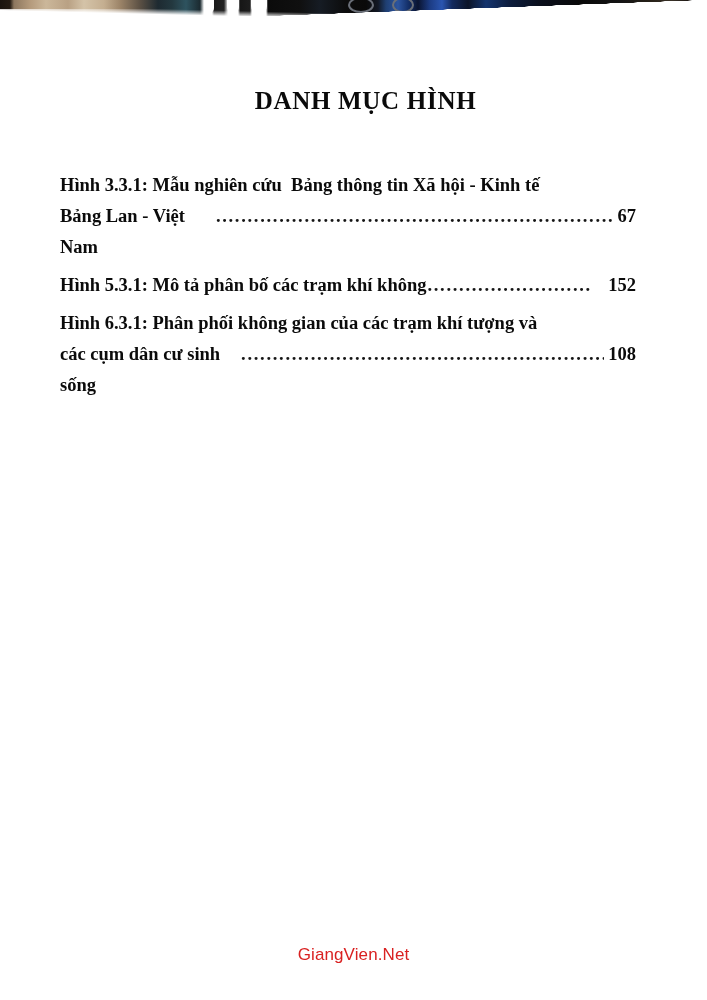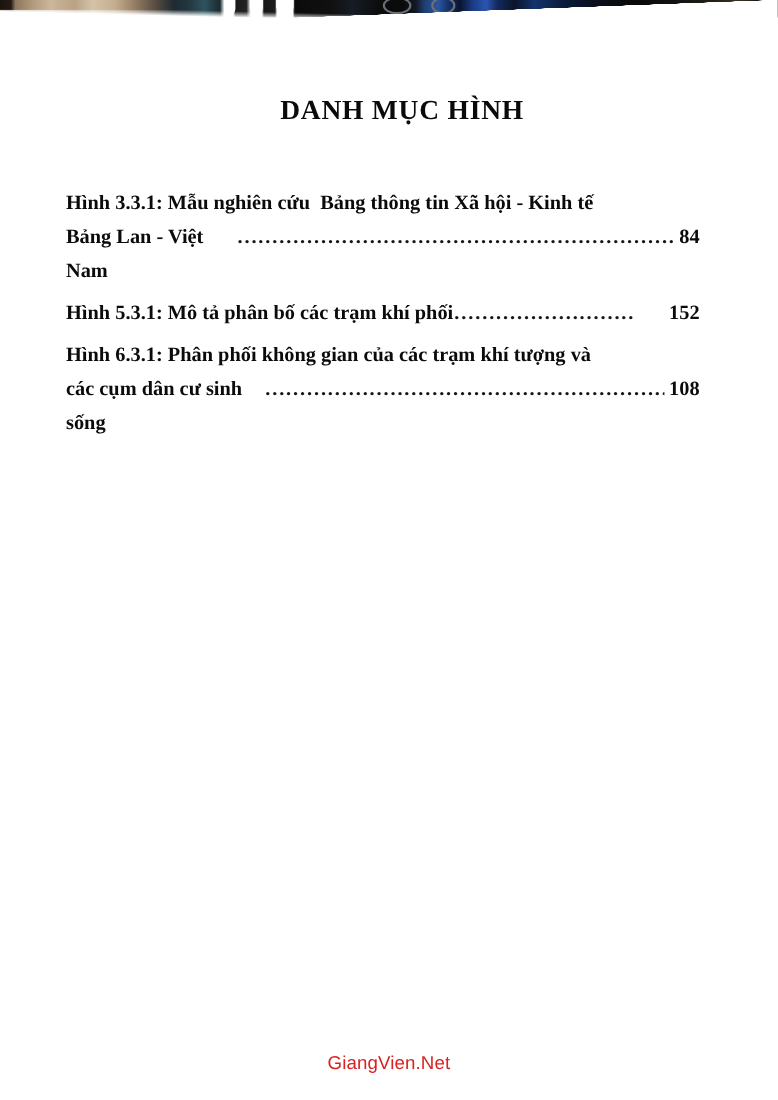--- a/index.html
+++ b/index.html
@@ -172,21 +172,20 @@
   .watermark {
     position: absolute;
     left: 0;
     top: 945px;
     width: 707px;
     text-align: center;
     font-family: "Liberation Sans", "DejaVu Sans", sans-serif;
     font-size: 17px;
     font-weight: normal;
     letter-spacing: 0.1px;
-    margin-top: 12px;
   }
 </style>
 </head>
 <body>
 
 <div class="scan-edge">
   <div class="scan-band"></div>
   <div class="scan-ring r1"></div>
   <div class="scan-ring r2"></div>
   <div class="scan-blob b1"></div>
@@ -200,27 +199,27 @@
 
   <div class="doc-title">DANH MỤC HÌNH</div>
 
   <div class="figure-list">
 
     <div class="fig-entry">
       <span class="fig-line-1 fig-text">Hình 3.3.1: Mẫu nghiên cứu  Bảng thông tin Xã hội - Kinh tế</span>
       <span class="fig-row">
         <span class="fig-text">Bảng Lan - Việt Nam</span>
         <span class="fig-dots">....................................................................</span>
-        <span class="fig-page">84</span>
+        <span class="fig-page">67</span>
       </span>
     </div>
 
     <div class="fig-entry">
       <span class="fig-row">
-        <span class="fig-text">Hình 5.3.1: Mô tả phân bố các trạm khí phối</span>
+        <span class="fig-text">Hình 5.3.1: Mô tả phân bố các trạm khí không</span>
         <span class="fig-dots">..........................</span>
         <span class="fig-page">152</span>
       </span>
     </div>
 
     <div class="fig-entry">
       <span class="fig-line-1 fig-text">Hình 6.3.1: Phân phối không gian của các trạm khí tượng và</span>
       <span class="fig-row">
         <span class="fig-text">các cụm dân cư sinh sống</span>
         <span class="fig-dots">................................................................</span>

